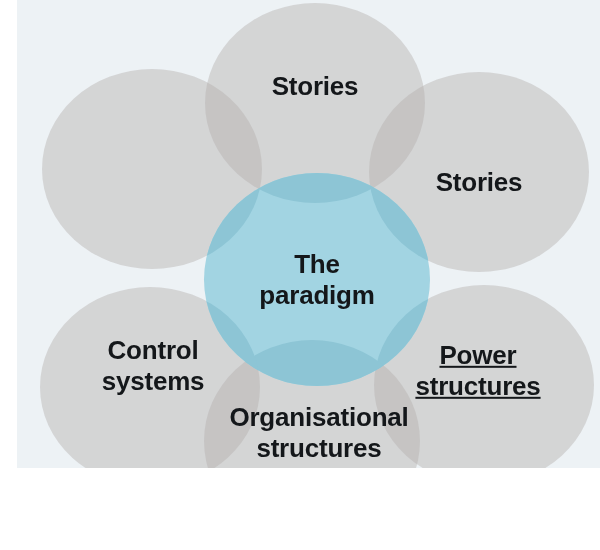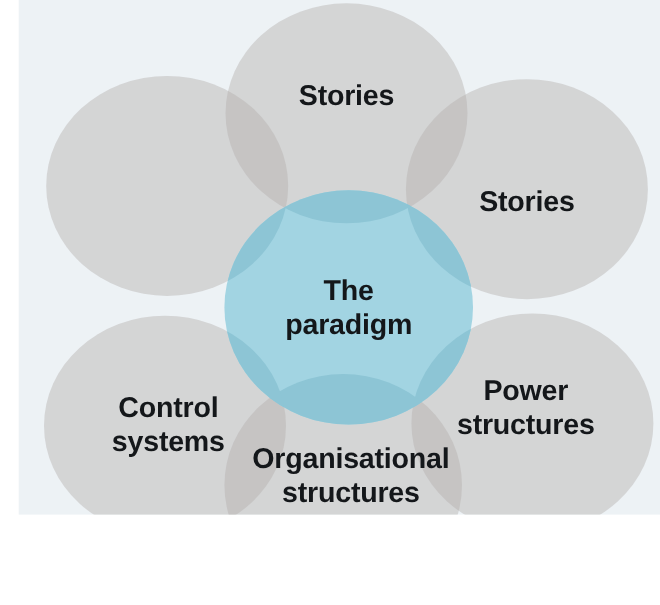--- a/index.html
+++ b/index.html
@@ -53,22 +53,22 @@
     font-weight: 700;
     font-size: 26px;
     line-height: 1.2;
     letter-spacing: -0.2px;
     color: var(--label-text, #14171a);
   }
   #label-stories  { left: 298px; top: 87px;  }
   #label-rituals  { left: 137px; top: 181px; }
   #label-symbols  { left: 462px; top: 183px; }
   #label-paradigm { left: 300px; top: 280px; }
-  #label-control  { left: 136px; top: 386px; }
-  #label-power    { left: 461px; top: 371px; }
+  #label-control  { left: 136px; top: 366px; }
+  #label-power    { left: 461px; top: 371px; text-decoration: underline; }
   #label-org      { left: 302px; top: 433px; }
 </style>
 </head>
 <body>
 
 <div class="canvas">
 
   <div class="petal" id="petal-stories"></div>
   <div class="petal" id="petal-symbols"></div>
   <div class="petal" id="petal-power"></div>

